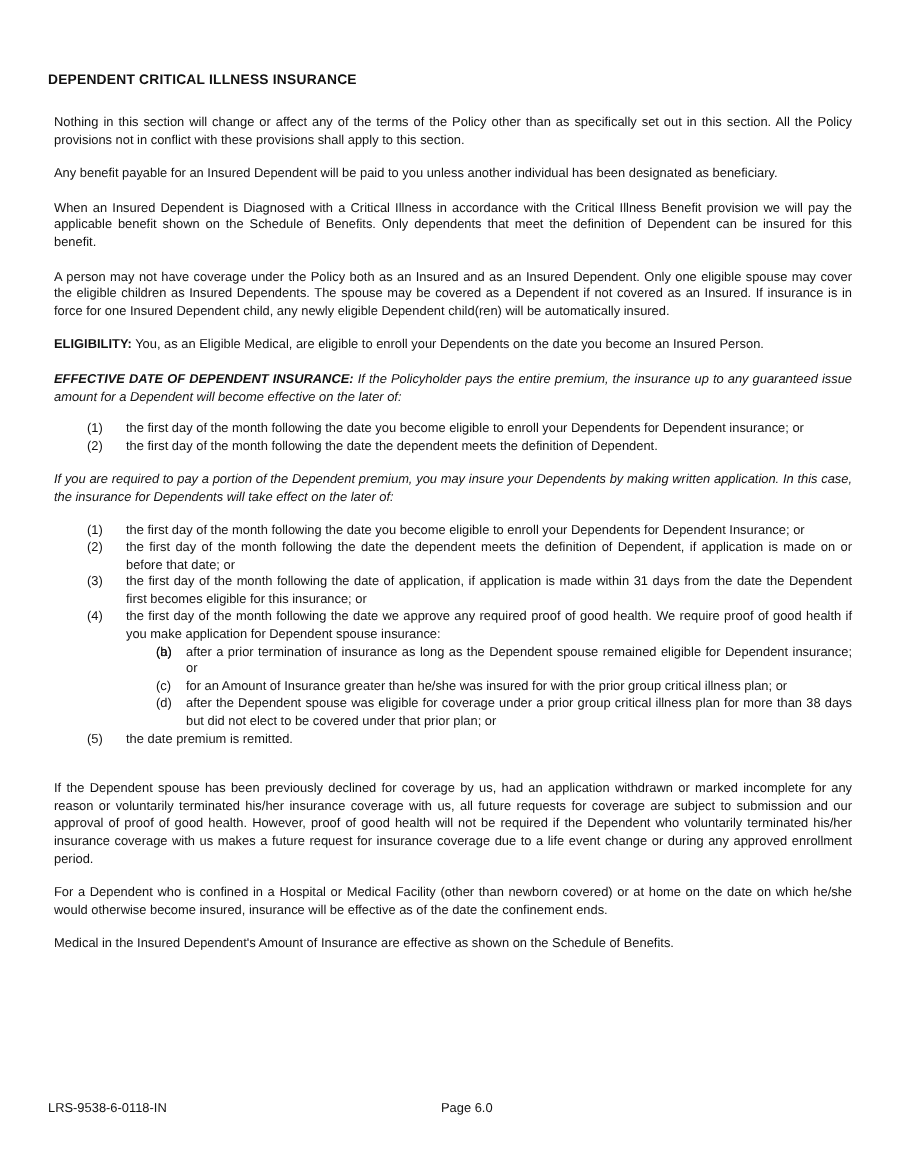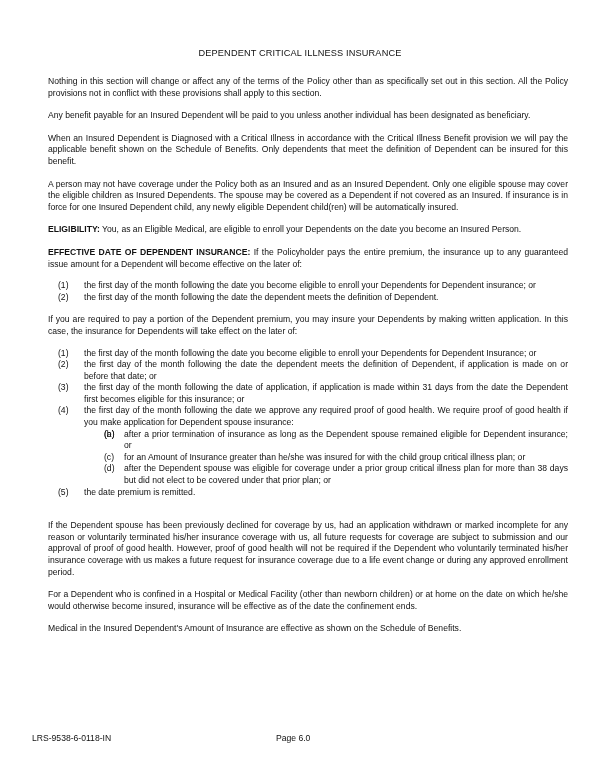--- a/index.html
+++ b/index.html
@@ -17,34 +17,35 @@
     box-sizing: border-box;
     overflow: hidden;
   }
   .content {
     position: absolute;
     left: 32px;
     top: 48px;
     width: 536px;
   }
   .doc-title {
-    text-align: center;
-    font-weight: normal;
+    text-align: left;
+    font-weight: bold;
     font-size: 9.2px;
     letter-spacing: 0.15px;
     margin: 0 0 18px 0;
   }
   p.para {
     font-size: 8.6px;
     line-height: 11.6px;
     text-align: justify;
-    margin: 0 0 11px 16px;
+    margin: 0 0 11px 4px;
   }
   p.para.tight {
     margin-bottom: 10px;
+    font-style: italic;
   }
   .lead {
     font-weight: bold;
   }
   ol.numlist {
     list-style: none;
     margin: 0 0 11px 0;
     padding: 0 0 0 0;
   }
   ol.numlist > li {
@@ -93,21 +94,21 @@
     font-size: 8.6px;
     line-height: 11px;
   }
   .footer .form-id {
     position: absolute;
     left: 0;
     top: 0;
   }
   .footer .page-num {
     position: absolute;
-    left: 244px;
+    left: 262px;
     top: 0;
   }
 </style>
 </head>
 <body>
 
 <div class="page">
 
   <div class="content">
 
@@ -133,32 +134,32 @@
     <p class="para tight">If you are required to pay a portion of the Dependent premium, you may insure your Dependents by making written application.  In this case, the insurance for Dependents will take effect on the later of:</p>
 
     <ol class="numlist">
       <li><span class="marker">(1)</span><span>the first day of the month following the date you become eligible to enroll your Dependents for Dependent Insurance; or</span></li>
       <li><span class="marker">(2)</span><span>the first day of the month following the date the dependent meets the definition of Dependent, if application is made on or before that date; or</span></li>
       <li><span class="marker">(3)</span><span>the first day of the month following the date of application, if application is made within 31 days from the date the Dependent first becomes eligible for this insurance; or</span></li>
       <li><span class="marker">(4)</span><span>the first day of the month following the date we approve any required proof of good health.  We require proof of good health if you make application for Dependent spouse insurance:</span>
         <ol class="sublist">
           <li><span class="marker">(a)</span></li>
           <li><span class="marker">(b)</span><span>after a prior termination of insurance as long as the Dependent spouse remained eligible for Dependent insurance; or</span></li>
-          <li><span class="marker">(c)</span><span>for an Amount of Insurance greater than he/she was insured for with the child group critical illness plan; or</span></li>
+          <li><span class="marker">(c)</span><span>for an Amount of Insurance greater than he/she was insured for with the prior group critical illness plan; or</span></li>
           <li><span class="marker">(d)</span><span>after the Dependent spouse was eligible for coverage under a prior group critical illness plan for more than 38 days but did not elect to be covered under that prior plan; or</span></li>
         </ol>
       </li>
       <li><span class="marker">(5)</span><span>the date premium is remitted.</span></li>
     </ol>
 
     <div class="spacer-after-list"></div>
 
     <p class="para">If the Dependent spouse has been previously declined for coverage by us, had an application withdrawn or marked incomplete for any reason or voluntarily terminated his/her insurance coverage with us, all future requests for coverage are subject to submission and our approval of proof of good health.  However, proof of good health will not be required if the Dependent who voluntarily terminated his/her insurance coverage with us makes a future request for insurance coverage due to a life event change or during any approved enrollment period.</p>
 
-    <p class="para">For a Dependent who is confined in a Hospital or Medical Facility (other than newborn children) or at home on the date on which he/she would otherwise become insured, insurance will be effective as of the date the confinement ends.</p>
+    <p class="para">For a Dependent who is confined in a Hospital or Medical Facility (other than newborn covered) or at home on the date on which he/she would otherwise become insured, insurance will be effective as of the date the confinement ends.</p>
 
     <p class="para">Medical in the Insured Dependent's Amount of Insurance are effective as shown on the Schedule of Benefits.</p>
 
   </div>
 
   <div class="footer">
     <span class="form-id">LRS-9538-6-0118-IN</span>
     <span class="page-num">Page 6.0</span>
   </div>
 

